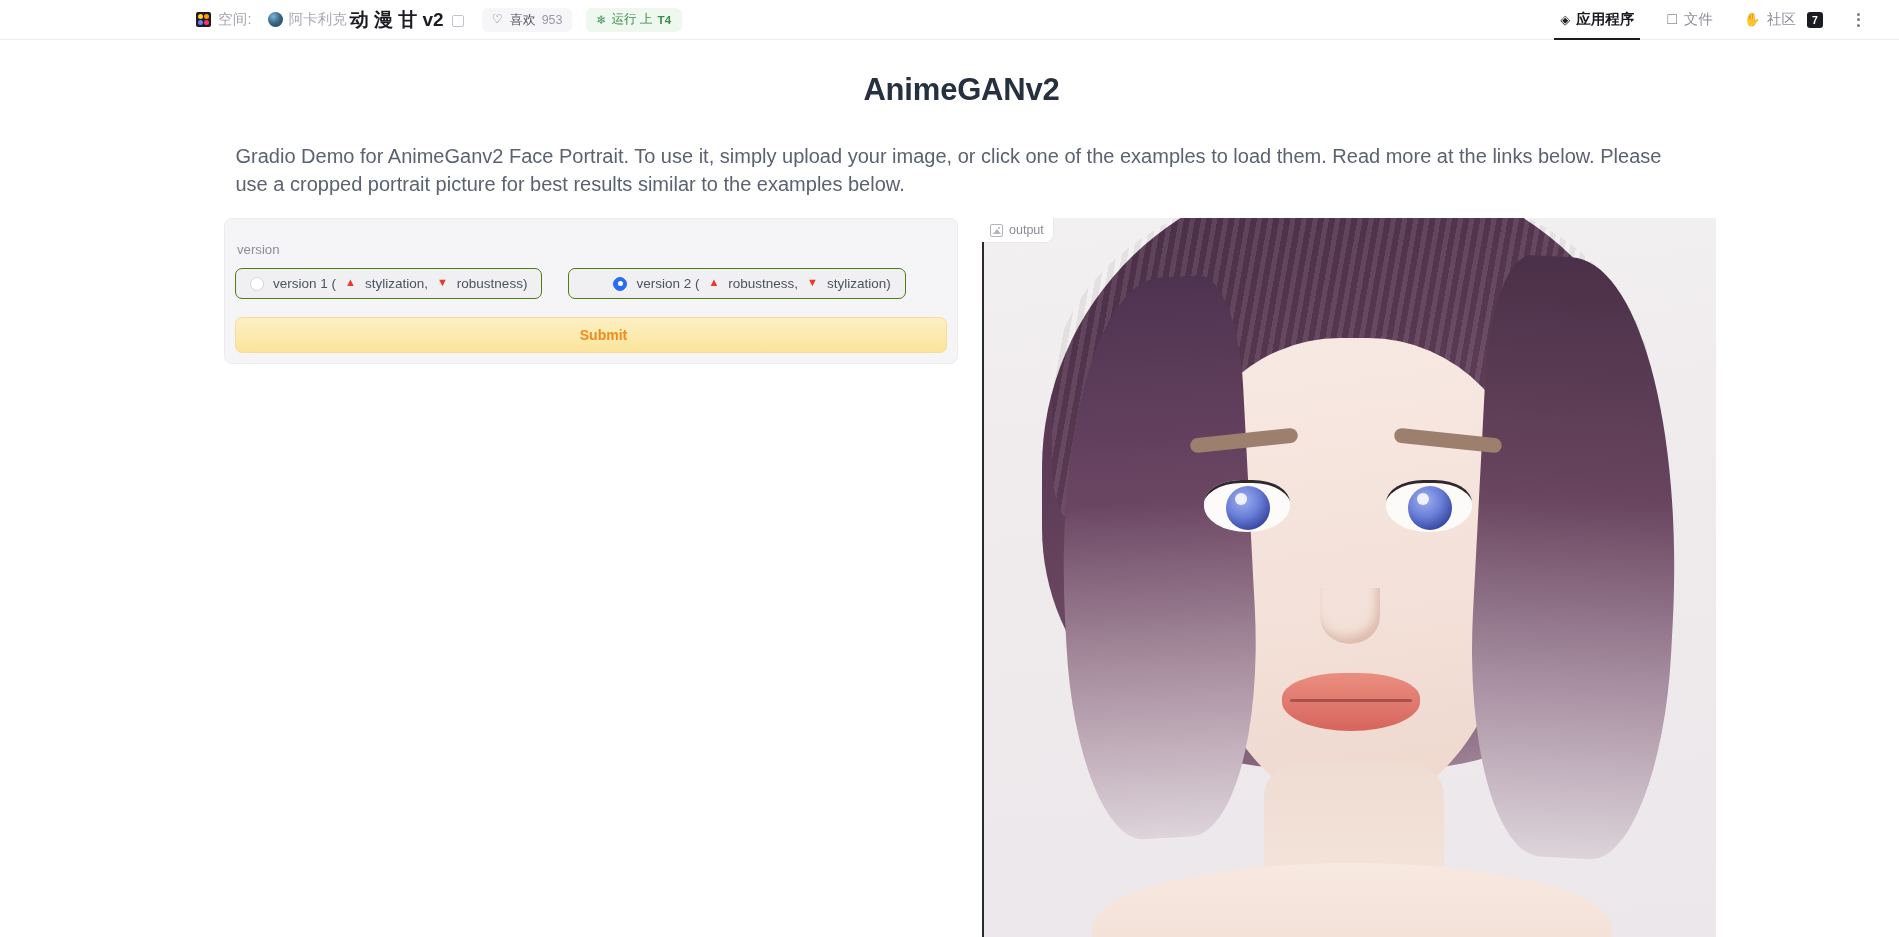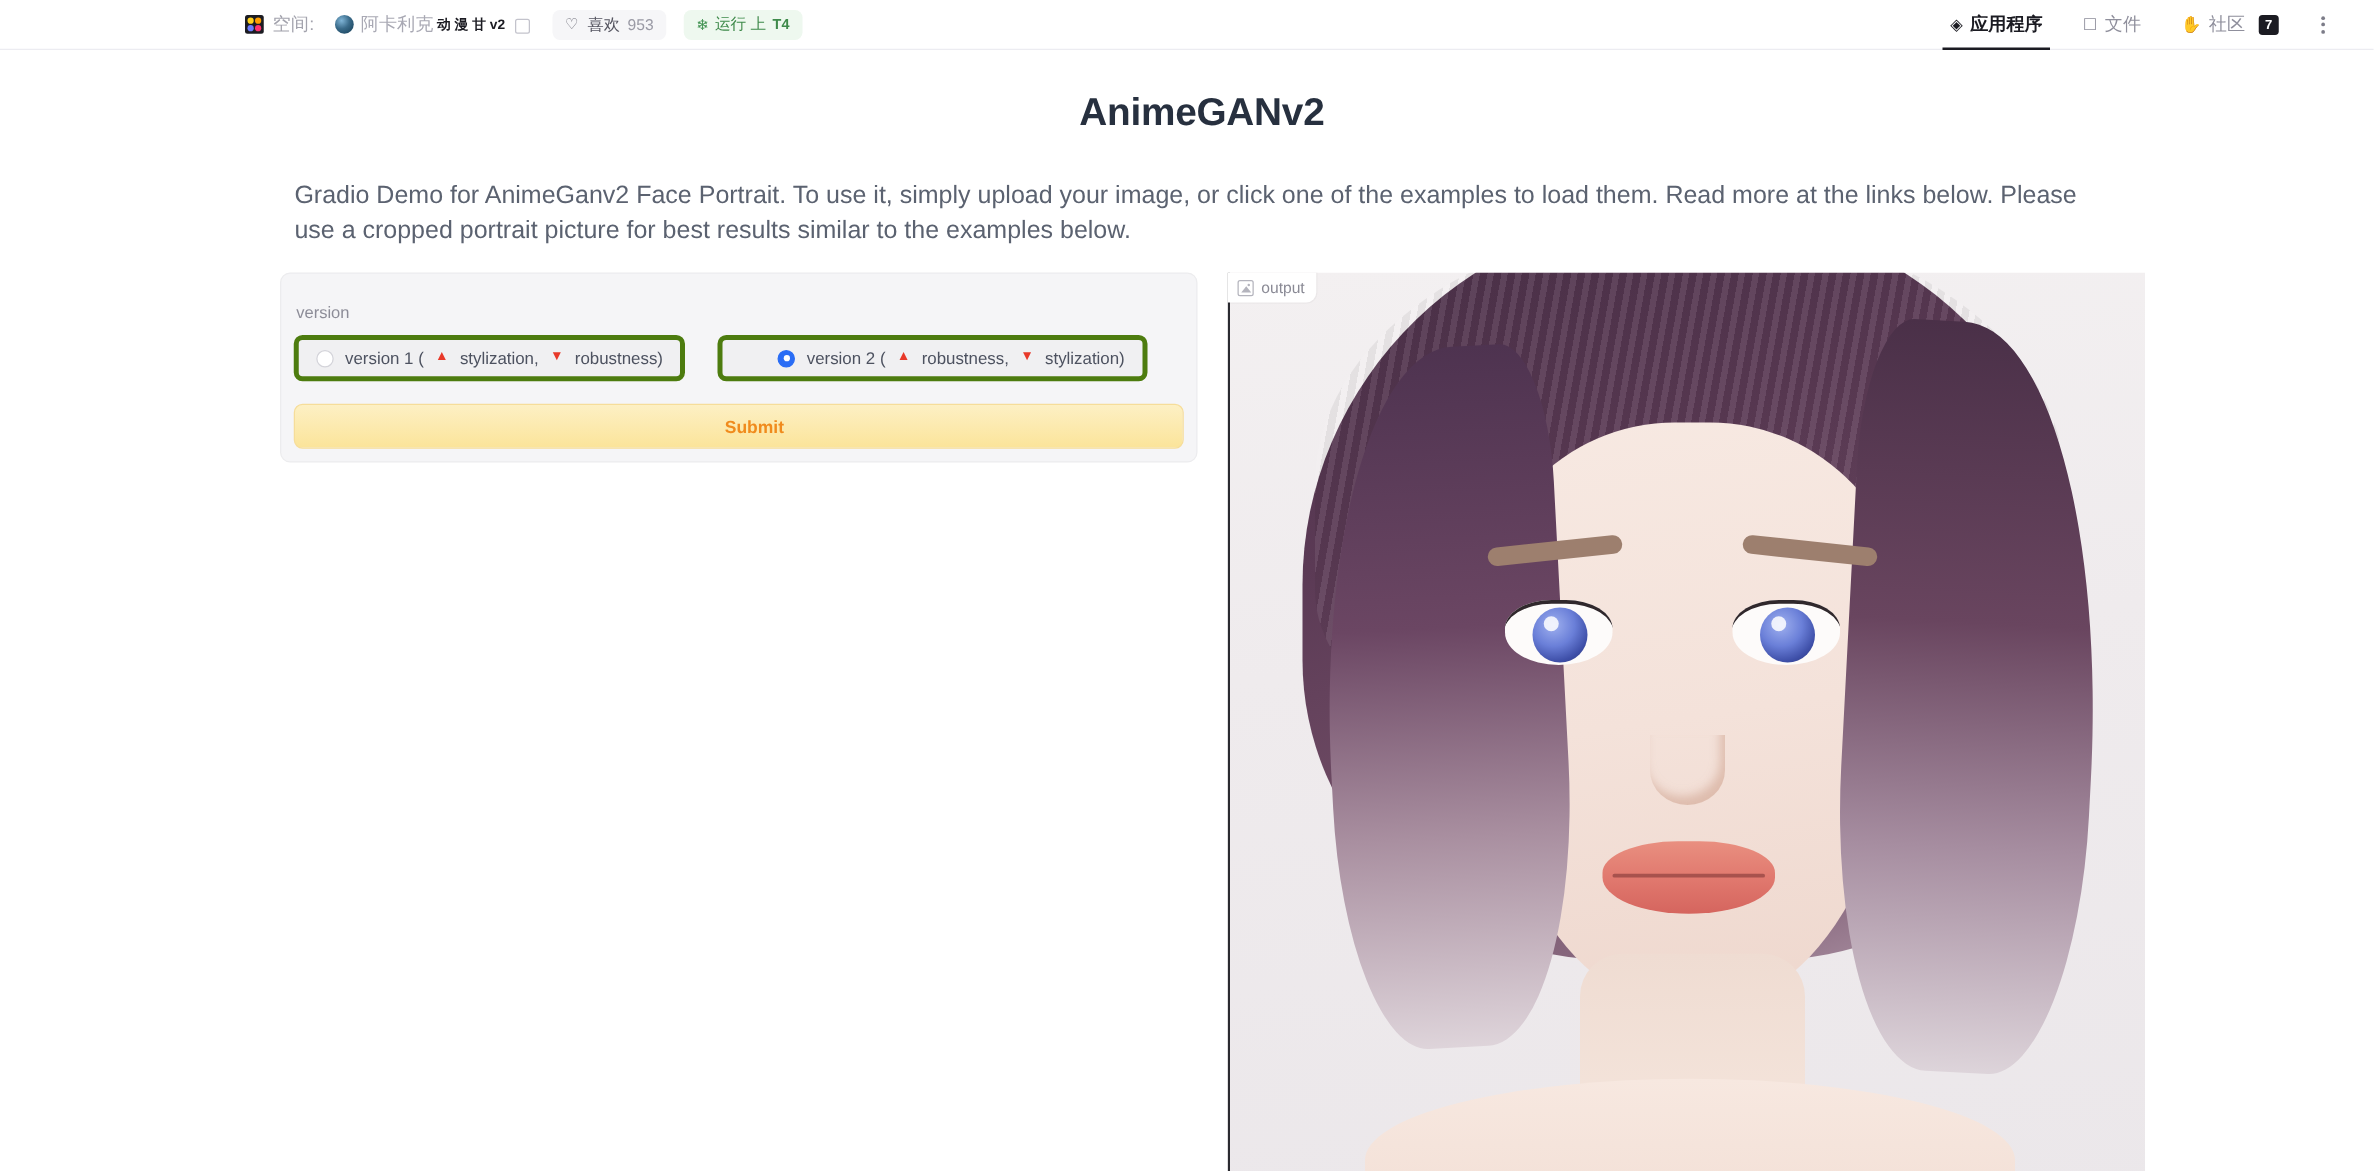--- a/index.html
+++ b/index.html
@@ -59,21 +59,21 @@
     margin-right: 6px;
     flex: none;
   }
   .owner-name {
     font-size: 14.5px;
     color: #a9a9b4;
     margin-right: 3px;
     white-space: nowrap;
   }
   .space-name {
-    font-size: 11px;
+    font-size: 19px;
     color: #1b1b22;
     font-weight: 700;
     white-space: nowrap;
     margin-right: 8px;
   }
   .copy-icon {
     width: 12px; height: 12px;
     border: 1.4px solid #c3c3cc;
     border-radius: 2px;
     margin-right: 18px;
@@ -473,21 +473,21 @@
     font-size: 13.2px;
     color: #8d8d98;
     margin: 0 0 11px 2px;
   }
   .radio-row { display: flex; gap: 26px; align-items: center; }
   .radio-chip {
     display: inline-flex;
     align-items: center;
     gap: 9px;
     background: #f0f0f2;
-    border: 4px solid #4d7c0f;
+    border: 1px solid #4d7c0f;
     border-radius: 7px;
     padding: 7px 14px;
     font-size: 13.5px;
     color: #4d5260;
     cursor: pointer;
     white-space: nowrap;
   }
   .radio-chip.selected { background: #f0f0f2; padding-left: 44px; }
   .radio-dot {
     width: 14px; height: 14px;

